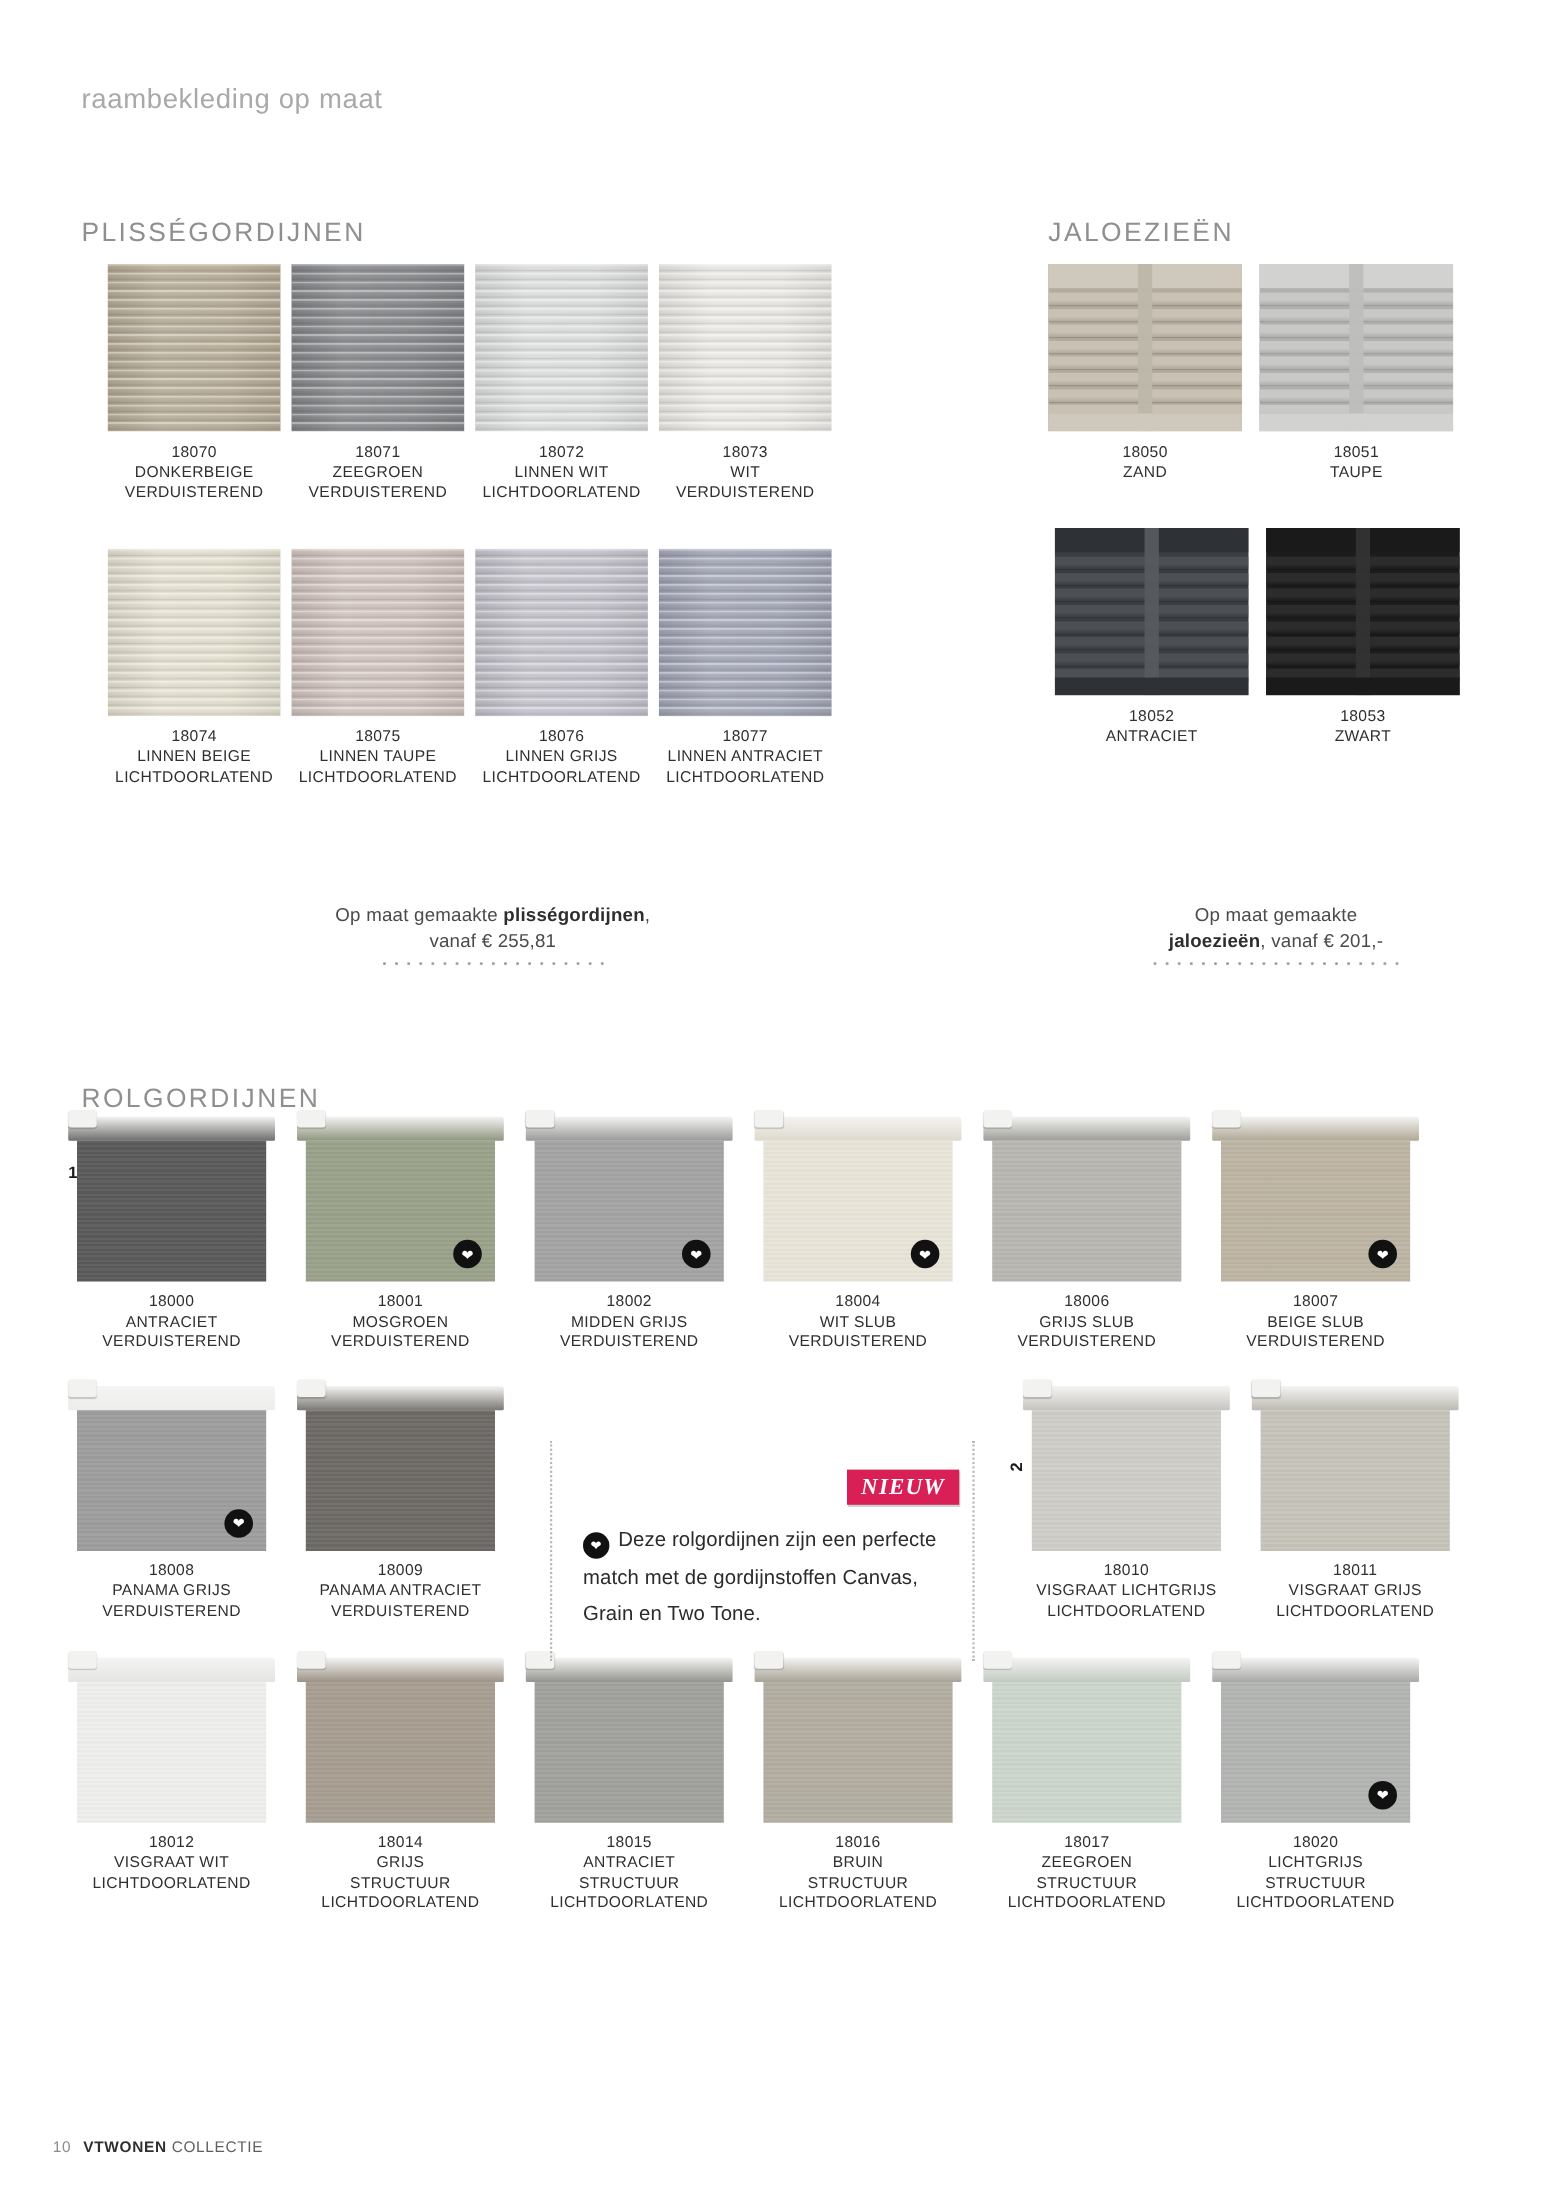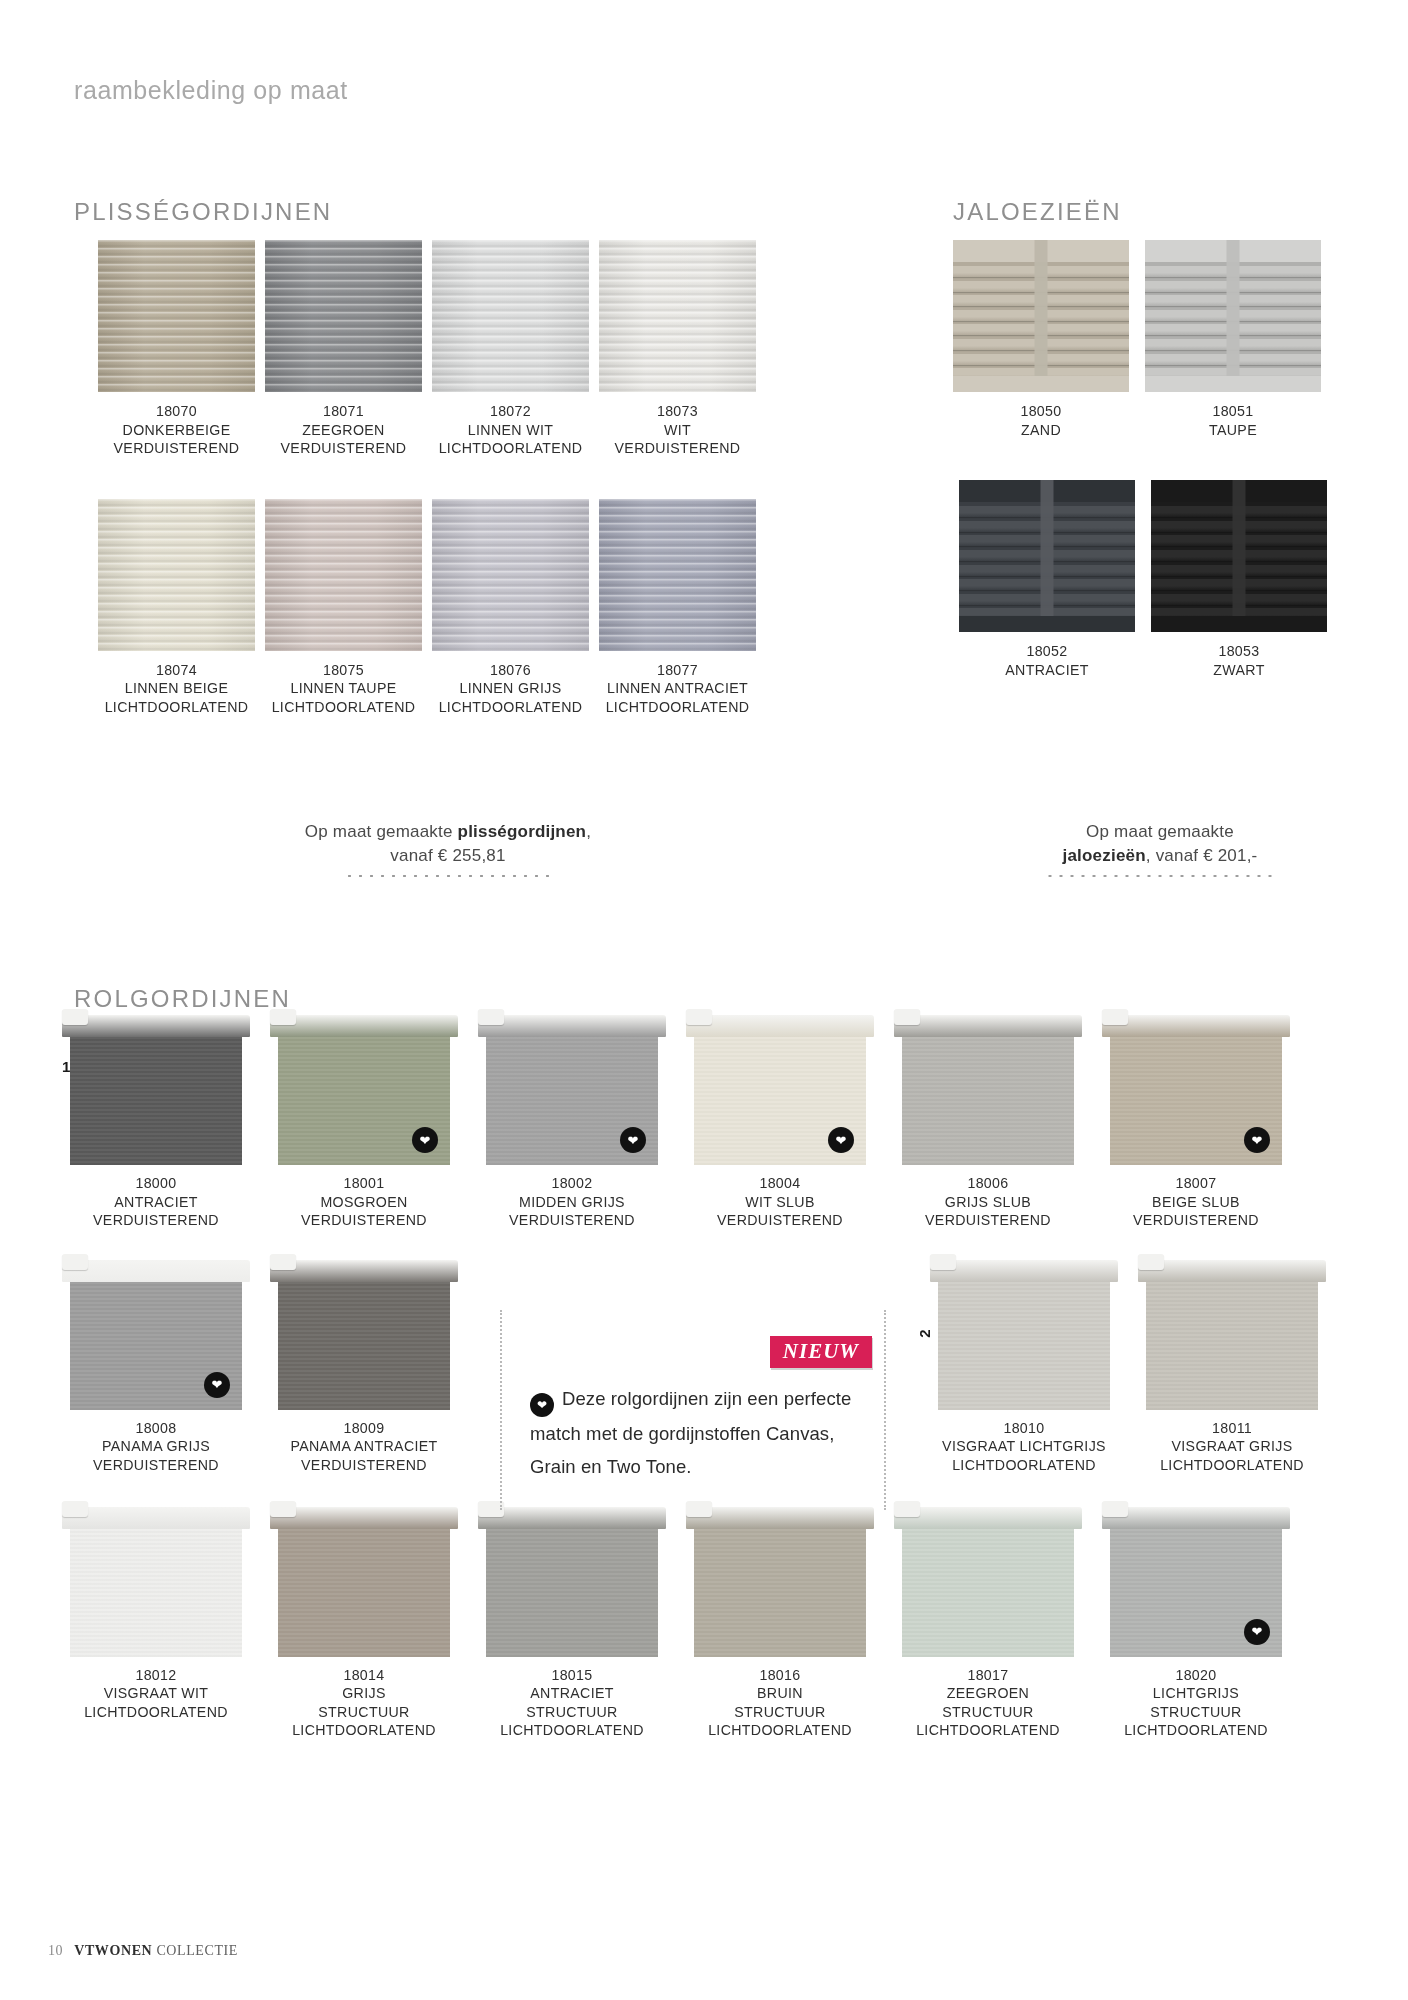--- a/index.html
+++ b/index.html
@@ -106,21 +106,21 @@
     font-size:21px;letter-spacing:1px;padding:3px 13px 4px;
     box-shadow:1px 2px 0 rgba(0,0,0,.18);}
   .callout-body{position:absolute;left:28px;top:72px;width:330px;
     font-size:18.5px;line-height:33px;color:#2b2b2b;letter-spacing:.1px;}
   .callout-heart{display:inline-flex;width:24px;height:24px;border-radius:50%;
     background:#111;color:#fff;align-items:center;justify-content:center;
     font-size:12px;line-height:1;vertical-align:-4px;margin-right:8px;}
 
   
   .footer{position:absolute;left:48px;top:1943px;font-size:14px;color:#6d6d6d;
-    letter-spacing:.6px;font-family:Liberation Serif, serif;}
+    letter-spacing:.6px;}
   .footer .pg{font-weight:400;color:#8b8b8b;margin-right:11px;}
   .footer .bd{font-weight:700;color:#2f2f2f;}
   .footer .lt{color:#5f5f5f;}
 </style>
 </head>
 <body>
 
 <div class="page-header">raambekleding op maat</div>
 
 <div class="sec-title" id="plisse-title">PLISSÉGORDIJNEN</div>

